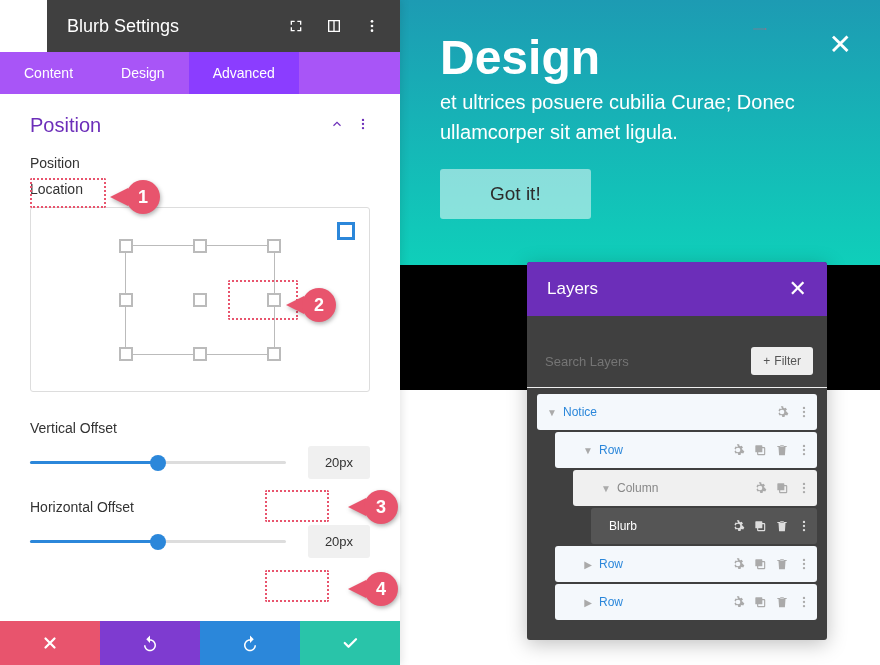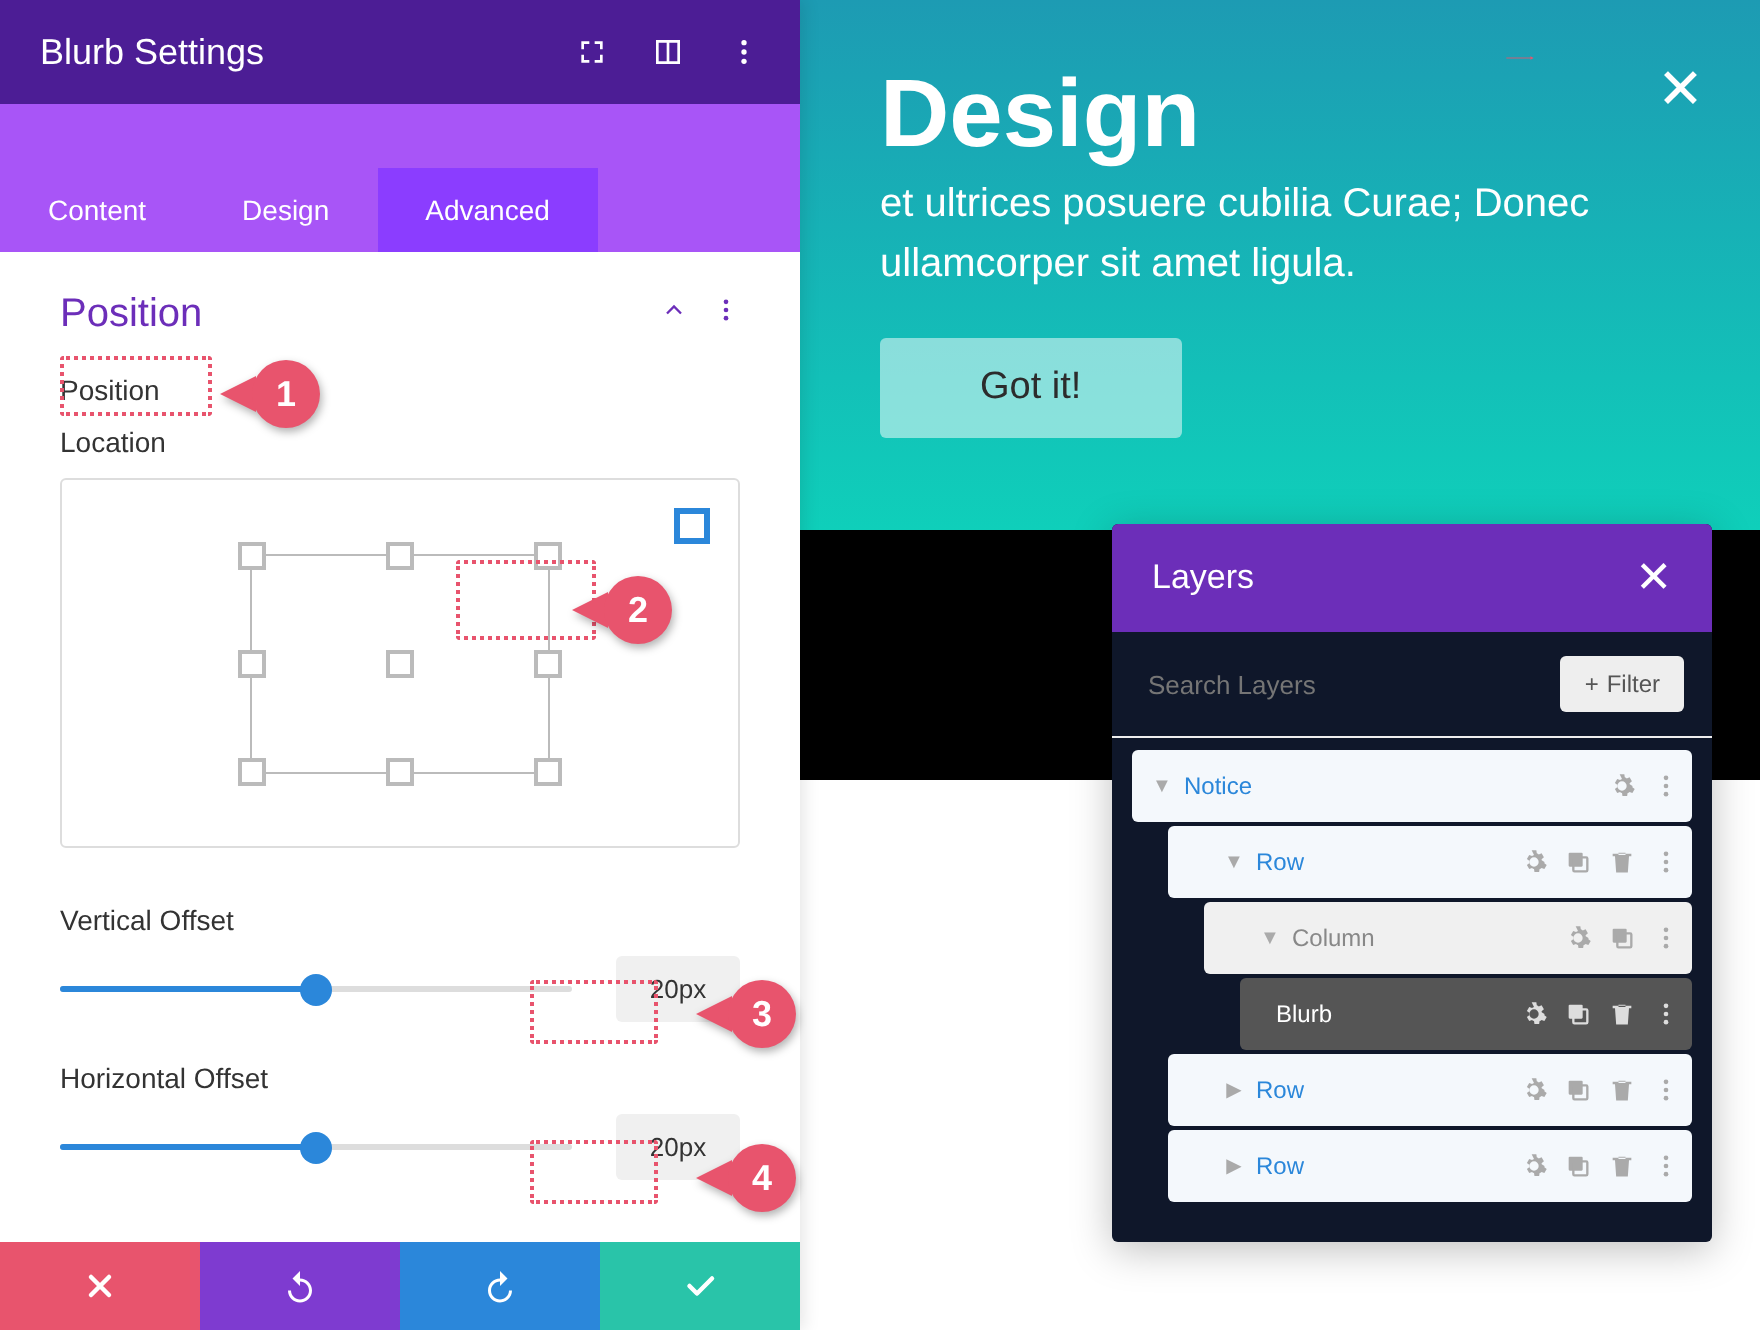--- a/index.html
+++ b/index.html
@@ -1,27 +1,27 @@
 <!DOCTYPE html>
 <html><head>
   <meta charset="utf-8">
   <style>
     * { box-sizing: border-box; margin: 0; padding: 0; font-family: -apple-system, BlinkMacSystemFont, "Segoe UI", sans-serif; }
     body { width: 880px; height: 665px; overflow: hidden; position: relative; background: #fff; }
     
     
     .settings-panel { position: absolute; left: 0; top: 0; width: 400px; height: 665px; background: #fff; display: flex; flex-direction: column; box-shadow: 2px 0 8px rgba(0,0,0,0.1); z-index: 10; }
-    .settings-header { background: #4c1d95; color: #fff; height: 52px; display: flex; align-items: center; padding: 0 20px; }
+    .settings-header { background: #404040; color: #fff; height: 52px; display: flex; align-items: center; padding: 0 20px; margin-left: 47px; }
     .settings-title { font-size: 18px; font-weight: 500; flex: 1; }
     .header-icons { display: flex; gap: 22px; }
     .header-icon { width: 16px; height: 16px; display: flex; align-items: center; justify-content: center; cursor: pointer; }
     .header-icon svg { width: 16px; height: 16px; fill: #fff; }
     
     .settings-tabs { display: flex; background: #a855f7; }
-    .tab { flex: 0 0 auto; padding: 13px 24px; color: #fff; font-size: 14px; cursor: pointer; background: #a855f7; margin-top: 32px; }
+    .tab { flex: 0 0 auto; padding: 13px 24px; color: #fff; font-size: 14px; cursor: pointer; background: #a855f7; }
     .tab.active { background: #8b3dff; }
     
     .settings-body { flex: 1; overflow-y: auto; padding: 20px 30px; }
     .section-header { display: flex; align-items: center; margin-bottom: 18px; }
     .section-title { font-size: 20px; color: #6c2eb9; font-weight: 500; flex: 1; }
     .section-toggle { color: #6c2eb9; }
     .section-menu { color: #6c2eb9; margin-left: 12px; }
     
     .field-label { font-size: 14px; color: #333; margin-bottom: 10px; }
     .select-wrap { position: relative; margin-bottom: 20px; }
@@ -64,25 +64,25 @@
     .hero-text { font-size: 20px; margin-top: 2px; line-height: 1.5; }
     .hero-btn { background: rgba(255,255,255,0.5); color: #2c2c2c; border: none; padding: 14px 50px; font-size: 19px; border-radius: 3px; margin-top: 22px; cursor: pointer; display: inline-block; }
     .close-x { position: absolute; top: 28px; right: 28px; color: #fff; font-size: 28px; cursor: pointer; font-weight: 300; }
     .red-arrow { position: absolute; top: 28px; right: 72px; width: 96px; height: 2px; }
     .arrow-line { stroke: #e8546d; stroke-width: 3; }
     .arrow-head { fill: #e8546d; }
     
     .dark-strip { background: #000; height: 125px; position: absolute; left: 0; right: 0; top: 265px; }
     
     
-    .layers-panel { position: absolute; left: 556px; top: 262px; width: 300px; background: #0f172a; box-shadow: 0 4px 20px rgba(0,0,0,0.25); border-radius: 3px; z-index: 20; }
+    .layers-panel { position: absolute; left: 527px; top: 262px; width: 300px; background: #404040; box-shadow: 0 4px 20px rgba(0,0,0,0.25); border-radius: 3px; z-index: 20; }
     .layers-header { background: #6c2eb9; color: #fff; padding: 14px 20px; display: flex; align-items: center; border-radius: 3px 3px 0 0; }
     .layers-title { font-size: 17px; font-weight: 500; flex: 1; }
     .layers-close { font-size: 22px; cursor: pointer; font-weight: 300; }
-    .layers-search-row { display: flex; padding: 12px 14px; gap: 18px; border-bottom: 1px solid #eee; }
+    .layers-search-row { display: flex; padding: 12px 14px; gap: 18px; border-bottom: 1px solid #eee; margin-top: 19px; }
     .layers-search { flex: 1; border: none; background: transparent; font-size: 13px; color: #999; padding: 6px 4px; }
     .filter-btn { background: #eee; border: none; padding: 7px 12px; font-size: 12px; color: #555; border-radius: 3px; cursor: pointer; display: flex; align-items: center; gap: 4px; }
     
     .layer-body { padding: 6px 10px 18px; }
     .layer-item { display: flex; align-items: center; height: 36px; font-size: 12px; border-radius: 3px; position: relative; }
     .layer-toggle { width: 14px; color: #aaa; font-size: 10px; text-align: center; }
     .layer-label { flex: 1; color: #2b87da; padding-left: 4px; }
     .layer-label.muted { color: #888; }
     .layer-actions { display: flex; gap: 8px; padding-right: 6px; align-items: center; }
     .layer-actions .la { width: 14px; height: 14px; color: #aaa; }

